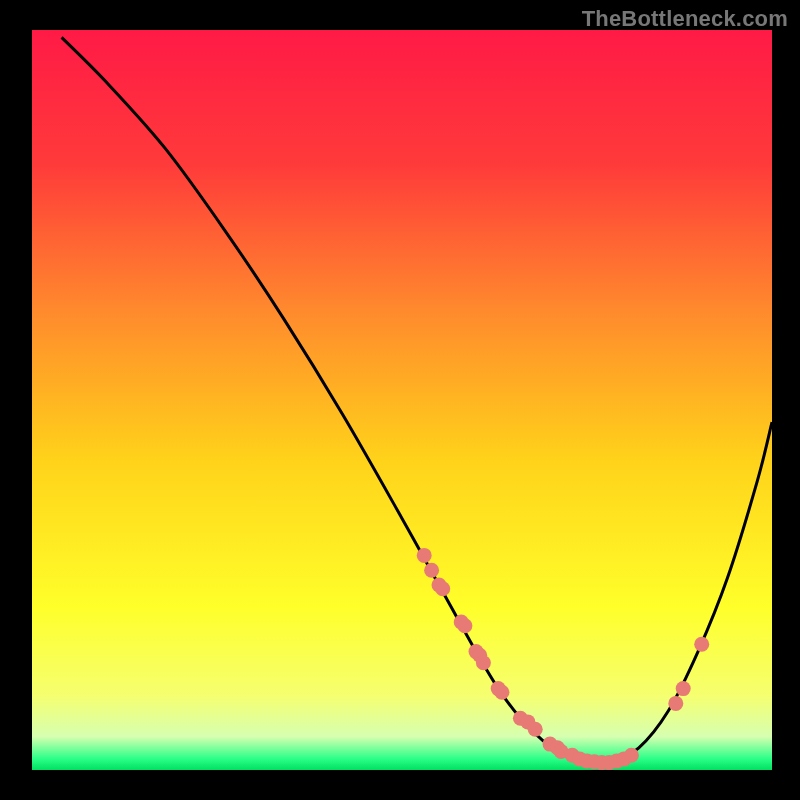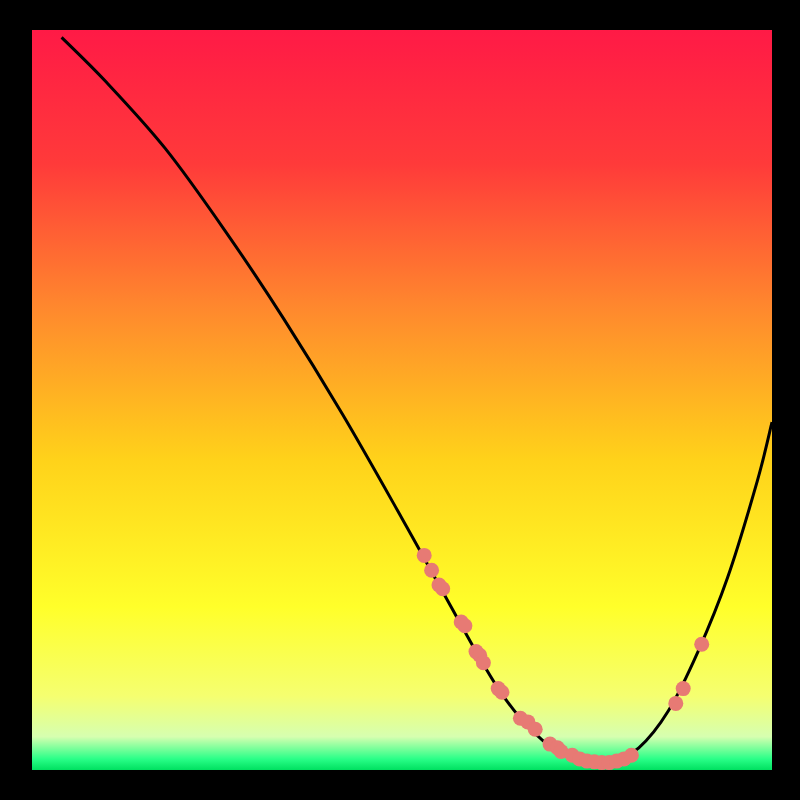--- a/index.html
+++ b/index.html
@@ -32,20 +32,21 @@
   svg {
     position: absolute;
     left: 0;
     top: 0;
   }
 </style>
 </head>
 <body>
 
 <div class="frame">
+  <div class="watermark">TheBottleneck.com</div>
 
   <svg id="chart-svg" width="800" height="800" viewBox="0 0 800 800">
     <defs>
       <linearGradient id="bg-grad" x1="0" y1="0" x2="0" y2="1">
           <stop offset="0%" stop-color="#ff1a46"></stop>
           <stop offset="18%" stop-color="#ff3a3a"></stop>
           <stop offset="38%" stop-color="#ff8a2d"></stop>
           <stop offset="57.99999999999999%" stop-color="#ffd21a"></stop>
           <stop offset="78%" stop-color="#ffff2a"></stop>
           <stop offset="90%" stop-color="#f5ff70"></stop>

